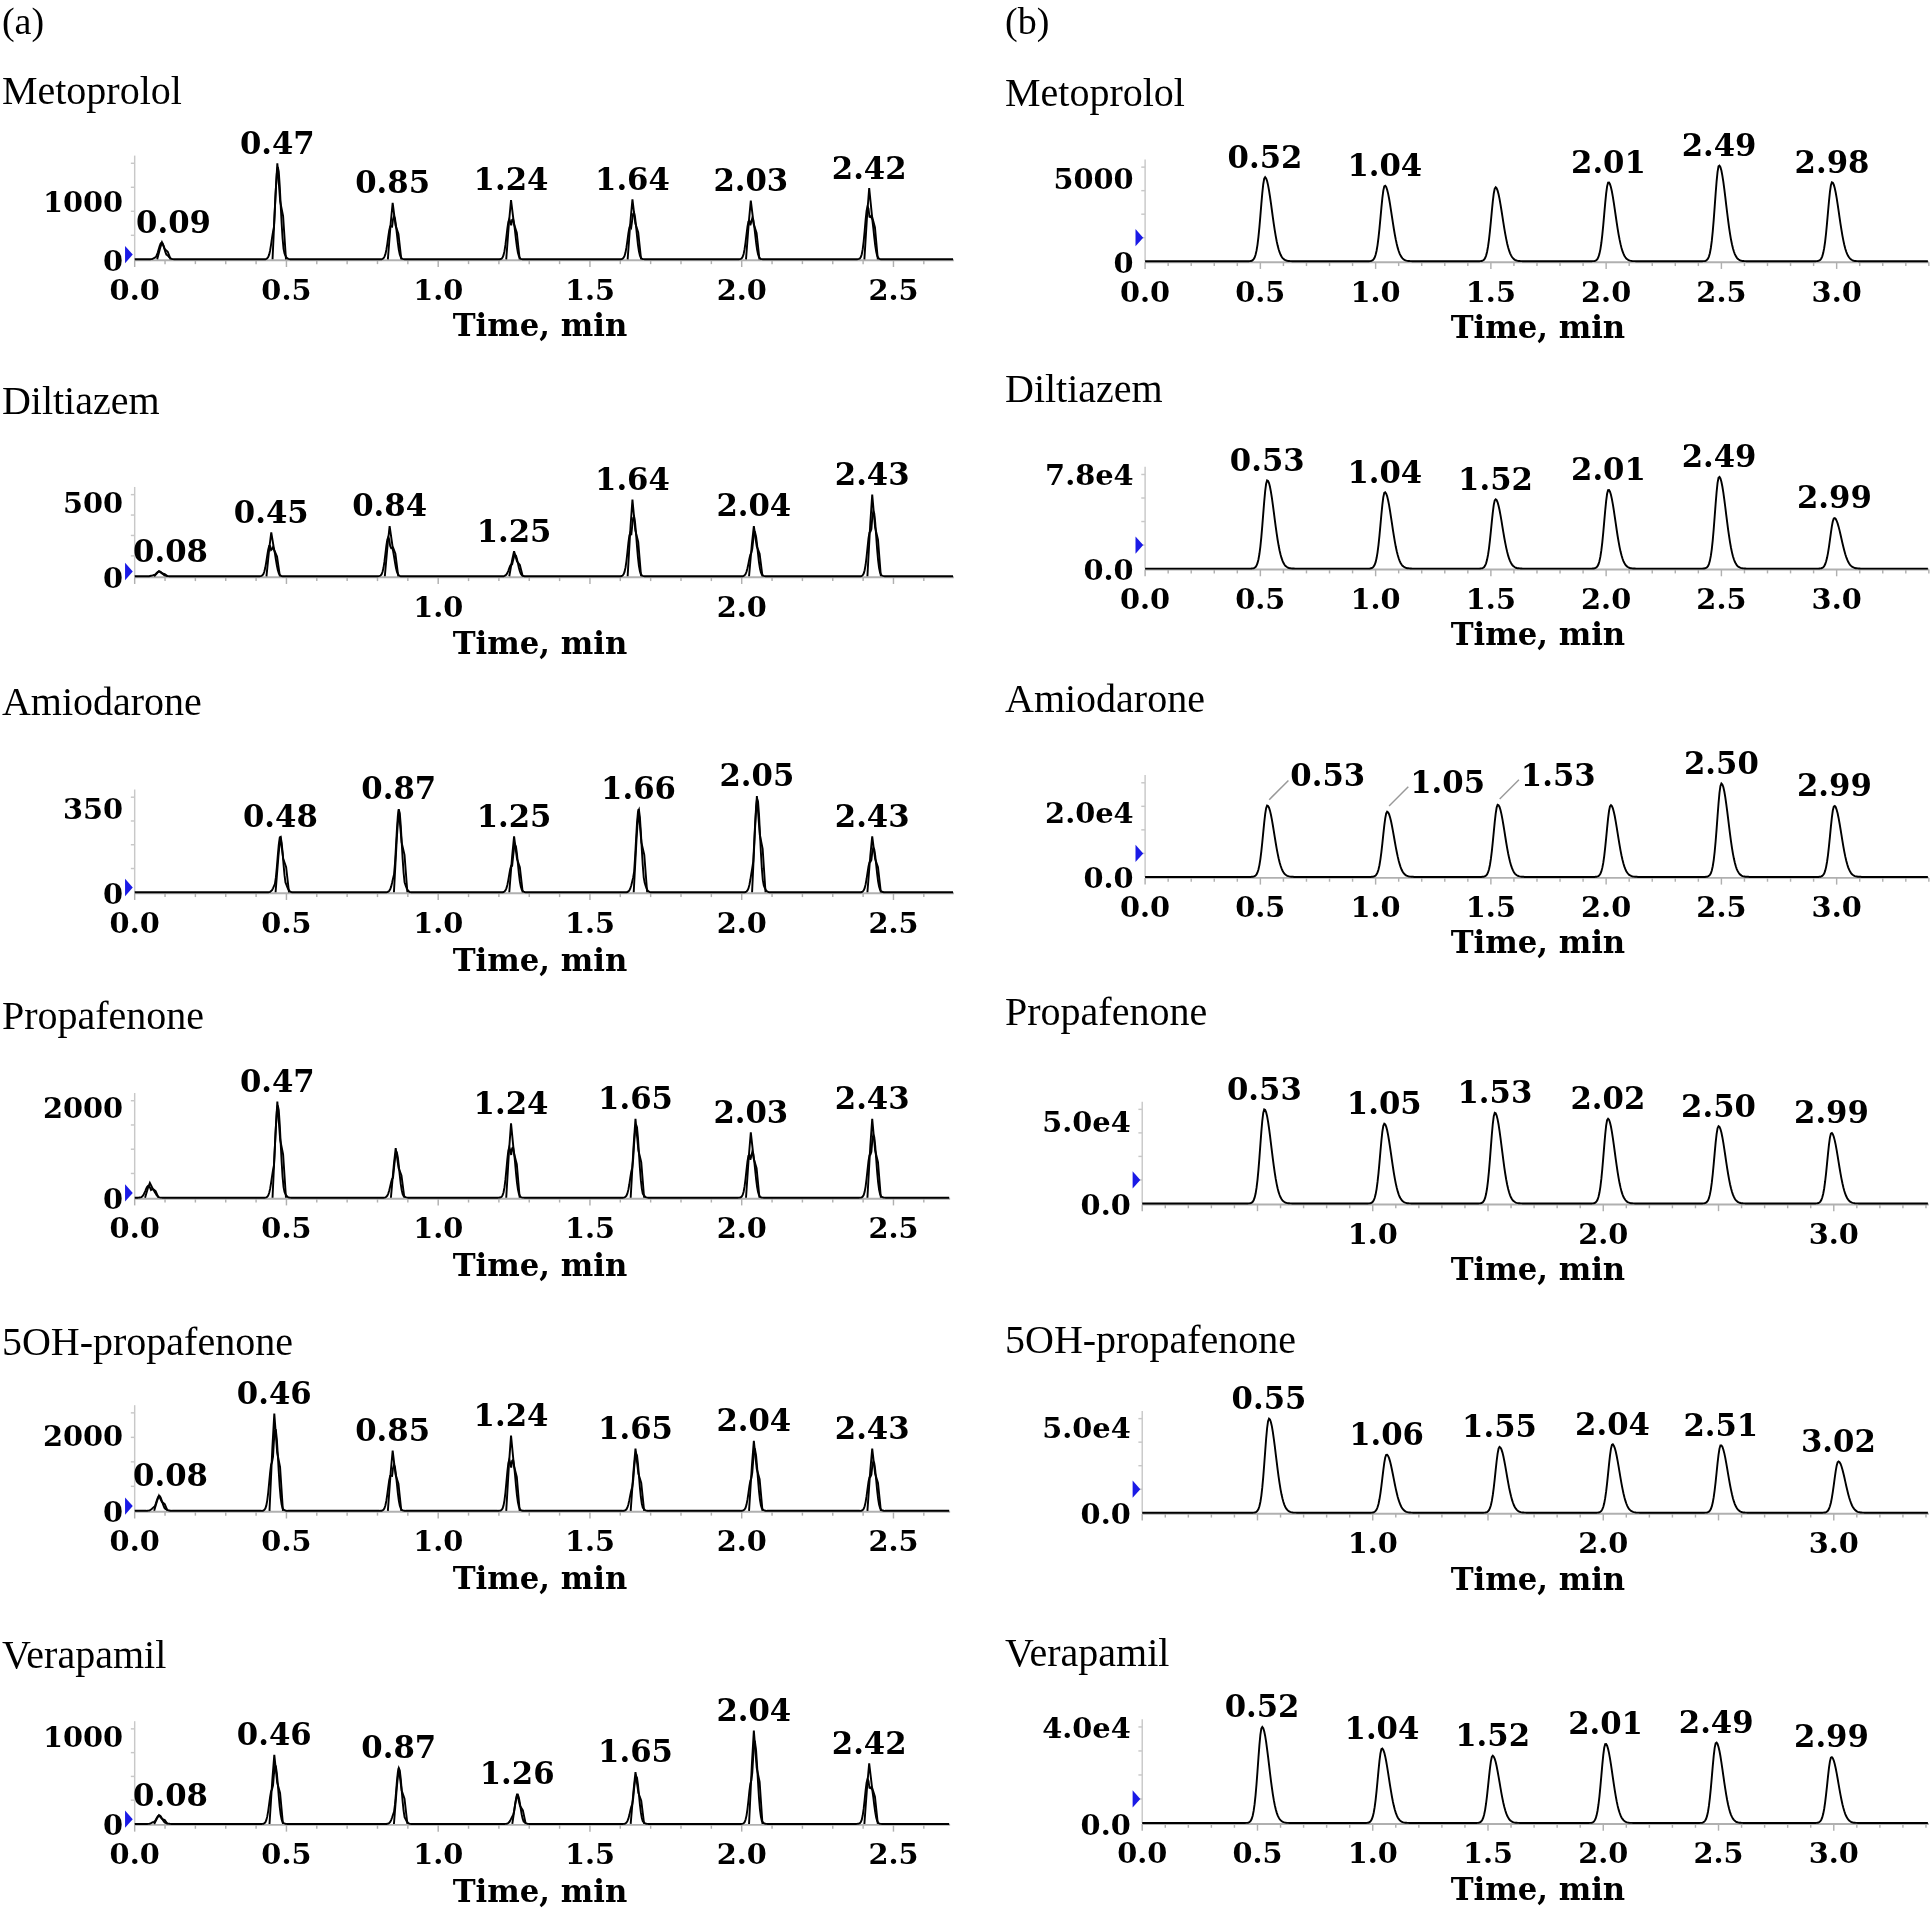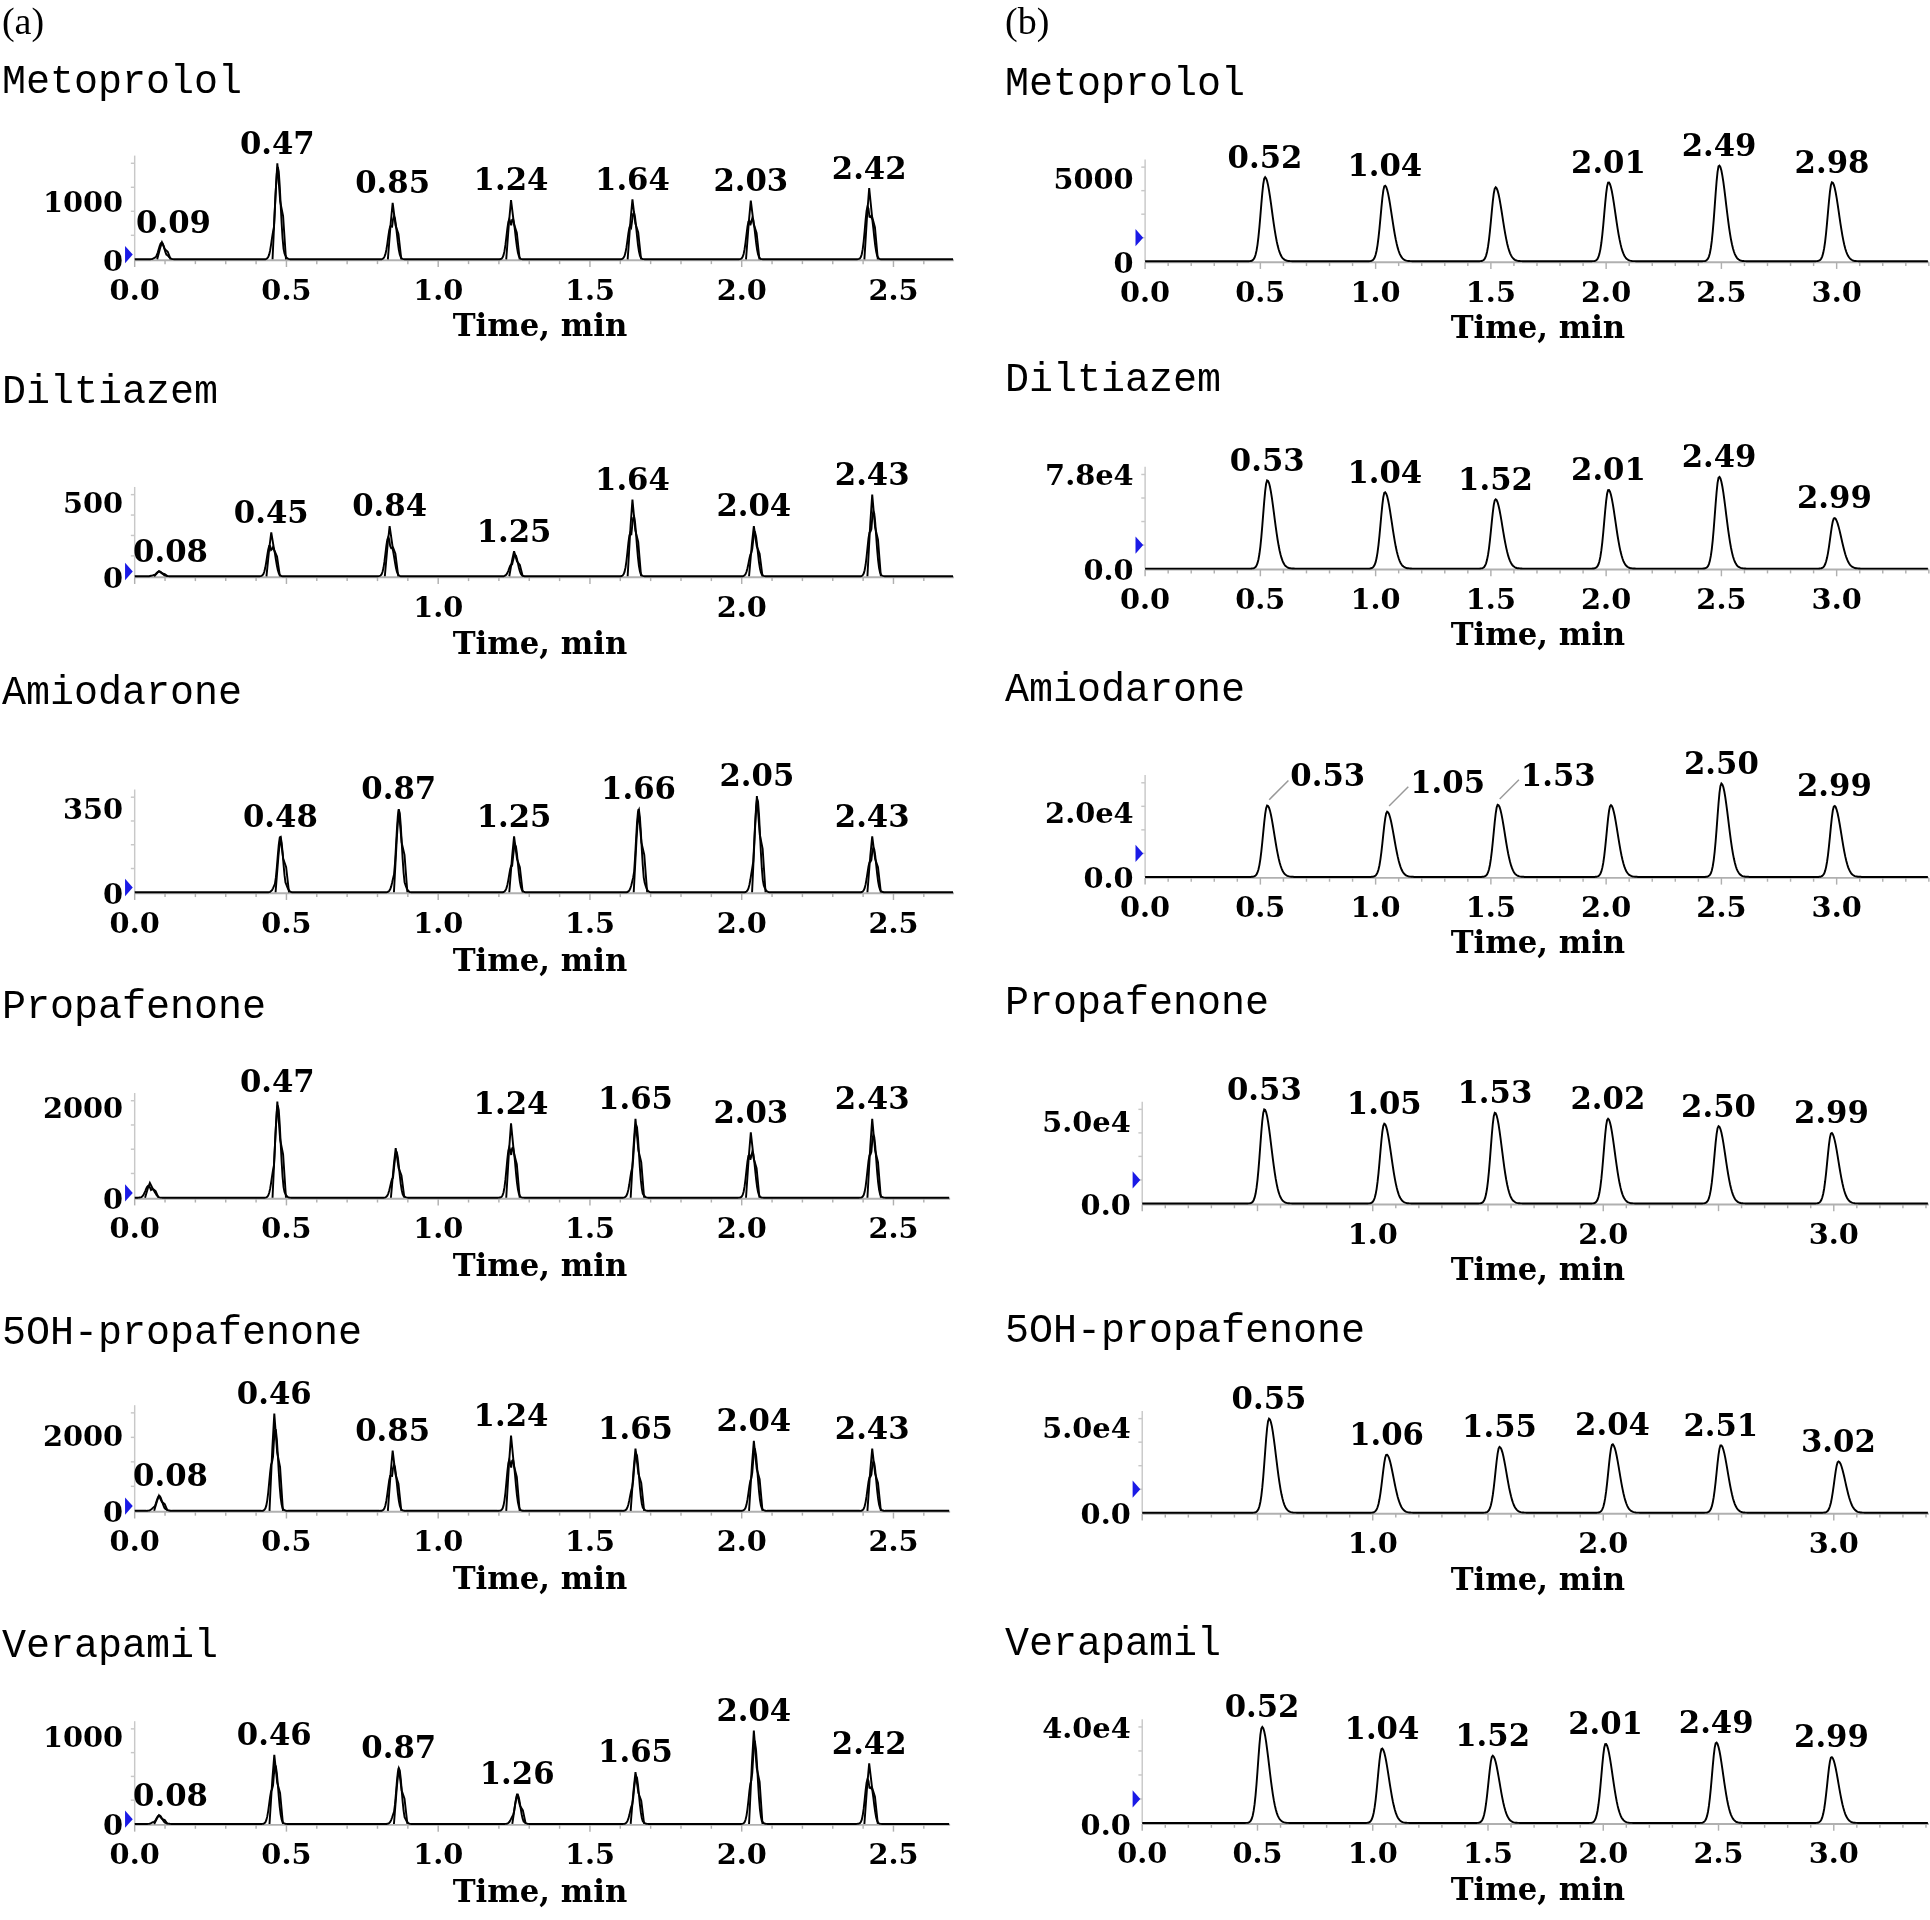--- a/index.html
+++ b/index.html
@@ -2,22 +2,22 @@
 <html><head>
 <meta charset="utf-8">
 <style>
   html, body { margin: 0; padding: 0; background: #ffffff; }
   body { width: 1931px; height: 1920px; position: relative; overflow: hidden; }
   .panel-label {
     position: absolute; font-family: "Liberation Serif", "DejaVu Serif", serif;
     font-size: 38px; color: #000; line-height: 1;
   }
   .compound-title {
-    position: absolute; font-family: Liberation Mono, monospace;
-    font-size: 40px; color: #000; line-height: 1;
+    position: absolute; font-family: Liberation Serif, serif;
+    font-size: 40px; color: #000; line-height: 1; margin-top: 8px;
   }
   svg.chrom { position: absolute; overflow: visible; }
   svg.chrom text { font-family: "DejaVu Serif", "Liberation Serif", serif; font-weight: bold; fill: #000; }
   .ylab { font-size: 30px; }
   .xtick { font-size: 30px; }
   .xlabel { font-size: 32px; }
   .plabel { font-size: 32px; }
 </style>
 </head>
 <body>

